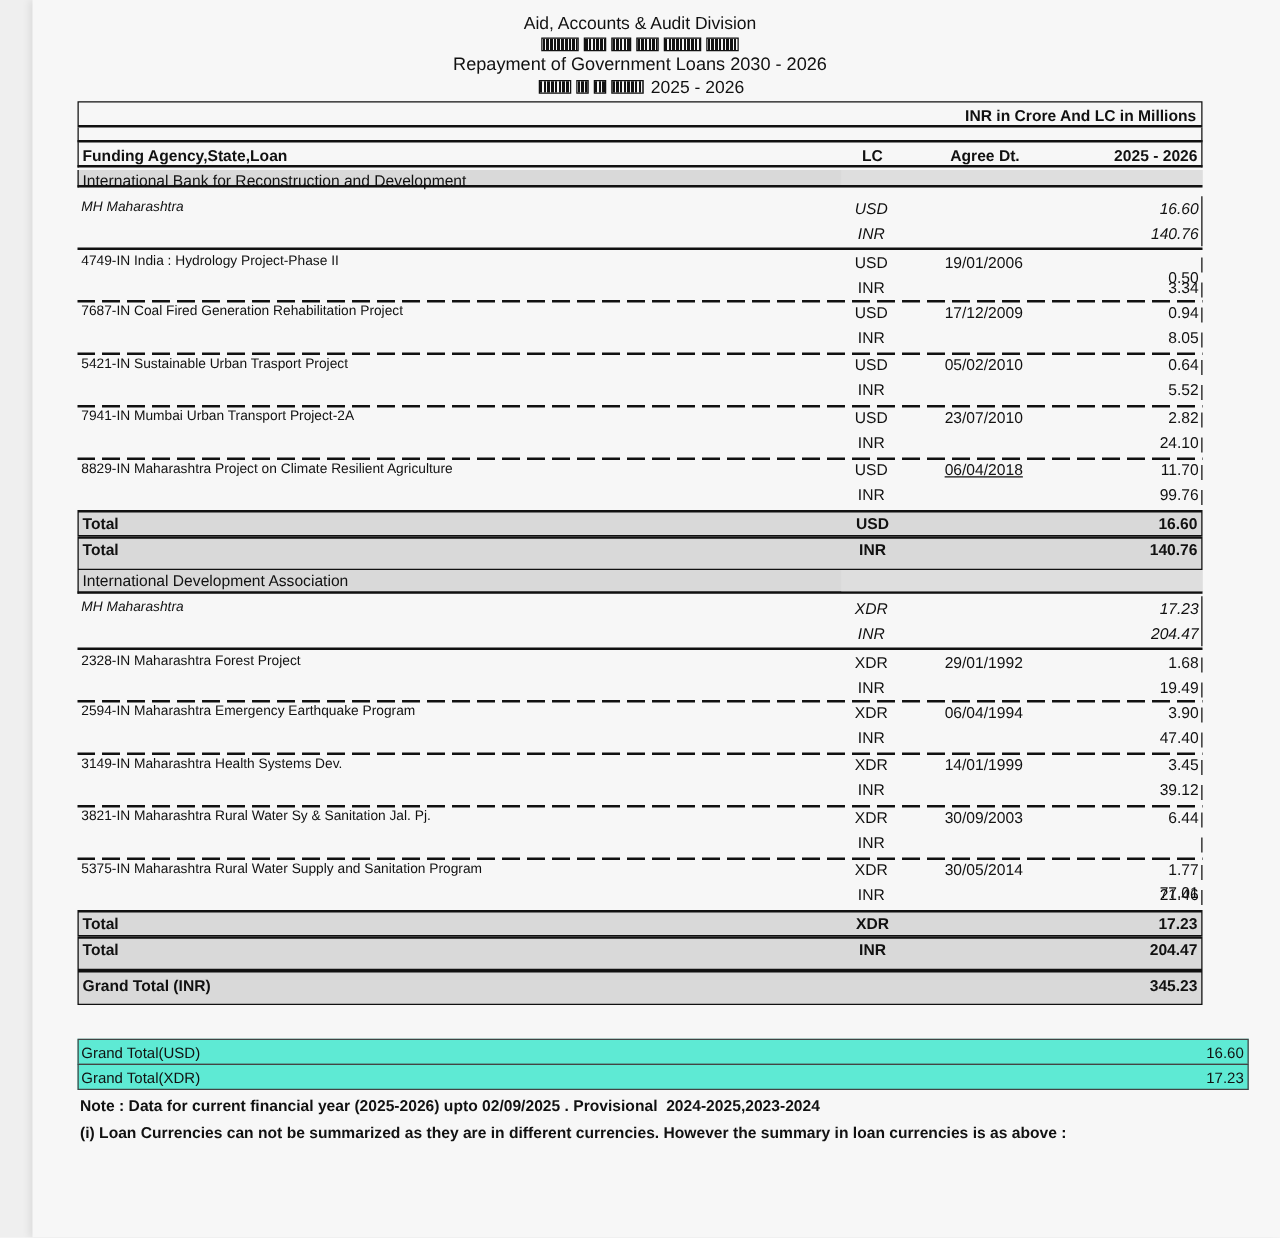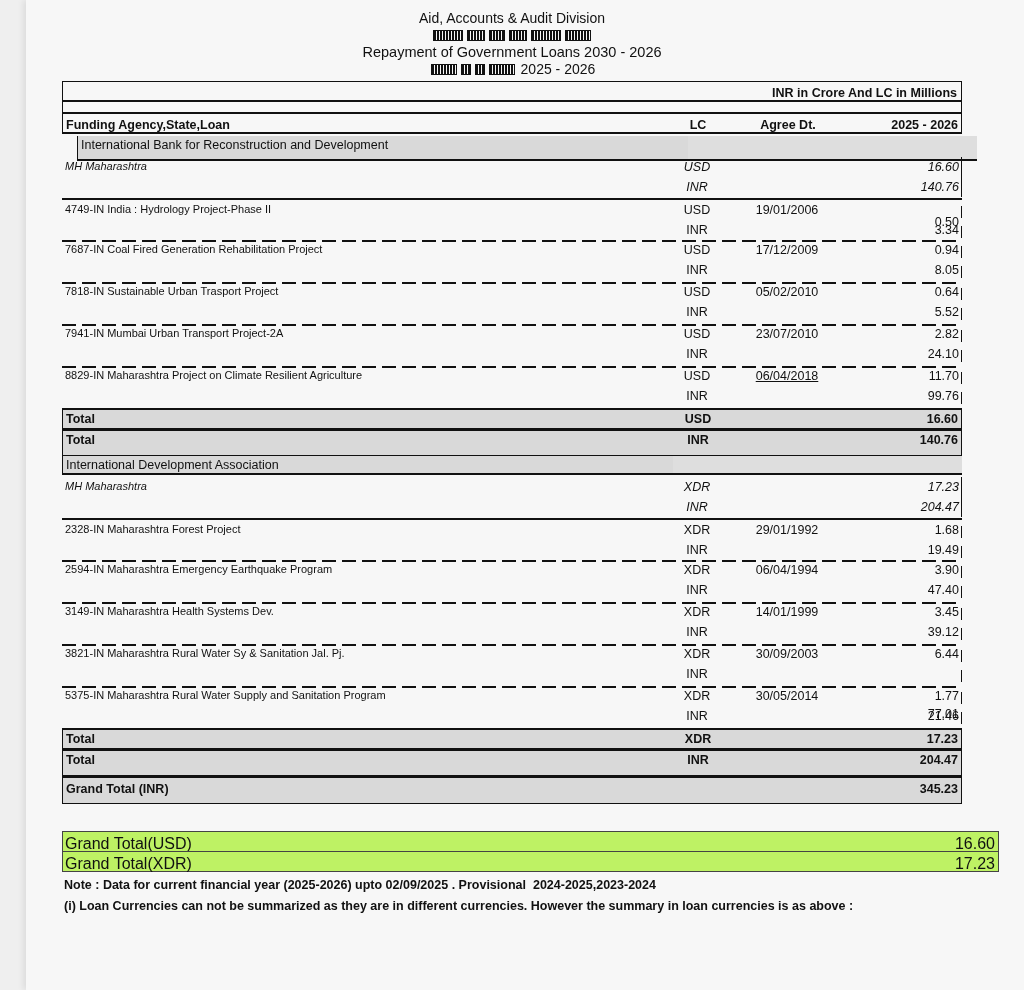--- a/index.html
+++ b/index.html
@@ -44,21 +44,21 @@
   .loanrow .c-lc, .loanrow .c-dt, .loanrow .c-val { font-size:12.5px; }
   .solid-top { border-top:2px solid #111; }
   .dash-top { background-image:repeating-linear-gradient(90deg,#111 0 14px,transparent 14px 20px); background-size:100% 2px; background-repeat:no-repeat; background-position:top left; }
   .vtick { position:absolute; right:0; width:1px; background:#111; }
   .total { height:21px; background:#d9d9d9; border:1px solid #111; border-top:2px solid #111; font-weight:bold; font-size:12.5px; }
   .total .c { top:2px; }
   .total.tall { height:26px; }
   .grand { height:27px; background:#d9d9d9; border:1px solid #111; border-top:2px solid #111; font-weight:bold; font-size:12.5px; }
   .grand .c { top:4px; }
 
-  .sum { position:absolute; left:62px; width:937px; height:21px; box-sizing:border-box; border:1px solid #444; font-size:16px; background:#bef264; }
+  .sum { position:absolute; left:62px; width:937px; height:21px; box-sizing:border-box; border:1px solid #444; font-size:12px; background:#5eead4; }
   .sum .l { position:absolute; left:2px; top:3px; }
   .sum .r { position:absolute; right:3px; top:3px; }
   .note { position:absolute; left:64px; font-weight:bold; font-size:12.5px; white-space:pre; }
 </style>
 </head>
 <body>
 
 <div class="page"></div>
 
 <div class="hdr t1">Aid, Accounts &amp; Audit Division</div>
@@ -74,21 +74,21 @@
 <div class="tbl" id="tbl">
   <div class="box unit">INR in Crore And LC in Millions</div>
   <div class="box blank"></div>
   <div class="row colhdr" style="top:33px;">
     <span class="c c-name">Funding Agency,State,Loan</span>
     <span class="c c-lc">LC</span>
     <span class="c c-dt">Agree Dt.</span>
     <span class="c c-val">2025 - 2026</span>
   </div>
   <div id="body">
-      <div class="row agency" style="top: 55px; height: 25px; margin-left: 15px;">
+      <div class="row agency" style="top: 55px; height: 14px;">
         <div class="shade-r"></div>
         <span class="c c-name">International Bank for Reconstruction and Development</span>
       </div>
       <div class="row state" style="top: 76px; height: 40px;">
         <span class="c c-name" style="top: 3px;">MH  Maharashtra</span>
         <span class="c c-lc" style="top: 3px;">USD</span>
         <span class="c c-val" style="top: 3px;">16.60</span>
         <span class="c c-lc" style="top: 23px;">INR</span>
         <span class="c c-val" style="top: 23px;">140.76</span>
         <div class="vtick" style="top: 0px; height: 40px;"></div>
@@ -107,21 +107,21 @@
         <span class="c c-name" style="top: 3px;">7687-IN  Coal Fired Generation Rehabilitation Project</span>
         <span class="c c-lc" style="top: 3px;">USD</span>
         <span class="c c-dt" style="top: 3px;">17/12/2009</span>
         <span class="c c-val" style="top: 3px;">0.94</span>
         <span class="c c-lc" style="top: 23px;">INR</span>
         <span class="c c-val" style="top: 23px;">8.05</span>
         <div class="vtick" style="top: 6px; height: 12px;"></div>
         <div class="vtick" style="top: 26px; height: 12px;"></div>
       </div>
       <div class="row loanrow dash-top" style="top: 201px; height: 42px;">
-        <span class="c c-name" style="top: 3px;">7818-IN  Sustainable Urban Trasport Project</span>
+        <span class="c c-name" style="top: 3px;">5421-IN  Sustainable Urban Trasport Project</span>
         <span class="c c-lc" style="top: 3px;">USD</span>
         <span class="c c-dt" style="top: 3px;">05/02/2010</span>
         <span class="c c-val" style="top: 3px;">0.64</span>
         <span class="c c-lc" style="top: 23px;">INR</span>
         <span class="c c-val" style="top: 23px;">5.52</span>
         <div class="vtick" style="top: 6px; height: 12px;"></div>
         <div class="vtick" style="top: 26px; height: 12px;"></div>
       </div>
       <div class="row loanrow dash-top" style="top: 243px; height: 42px;">
         <span class="c c-name" style="top: 3px;">7941-IN  Mumbai Urban Transport Project-2A</span>

